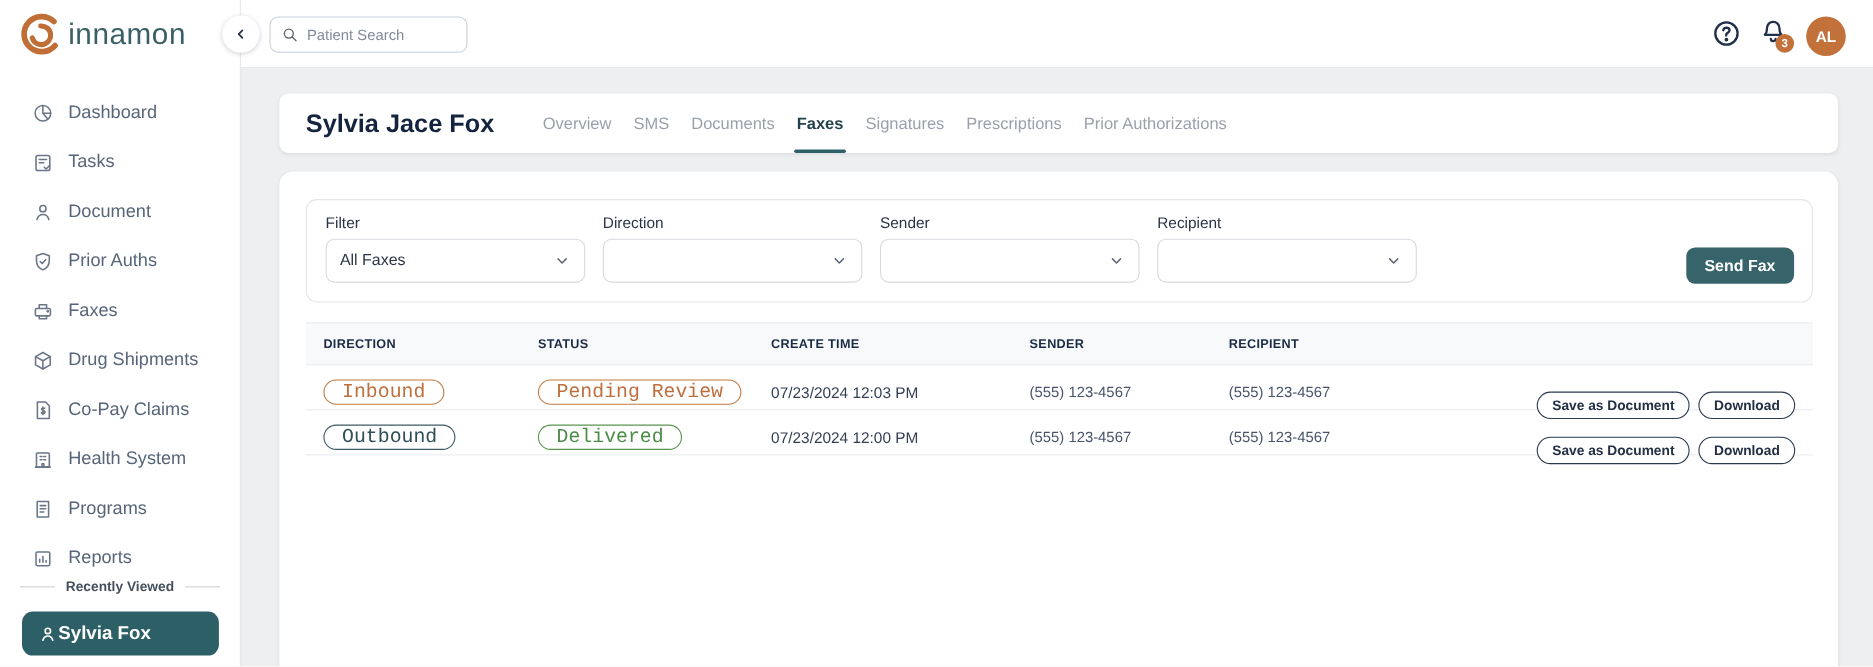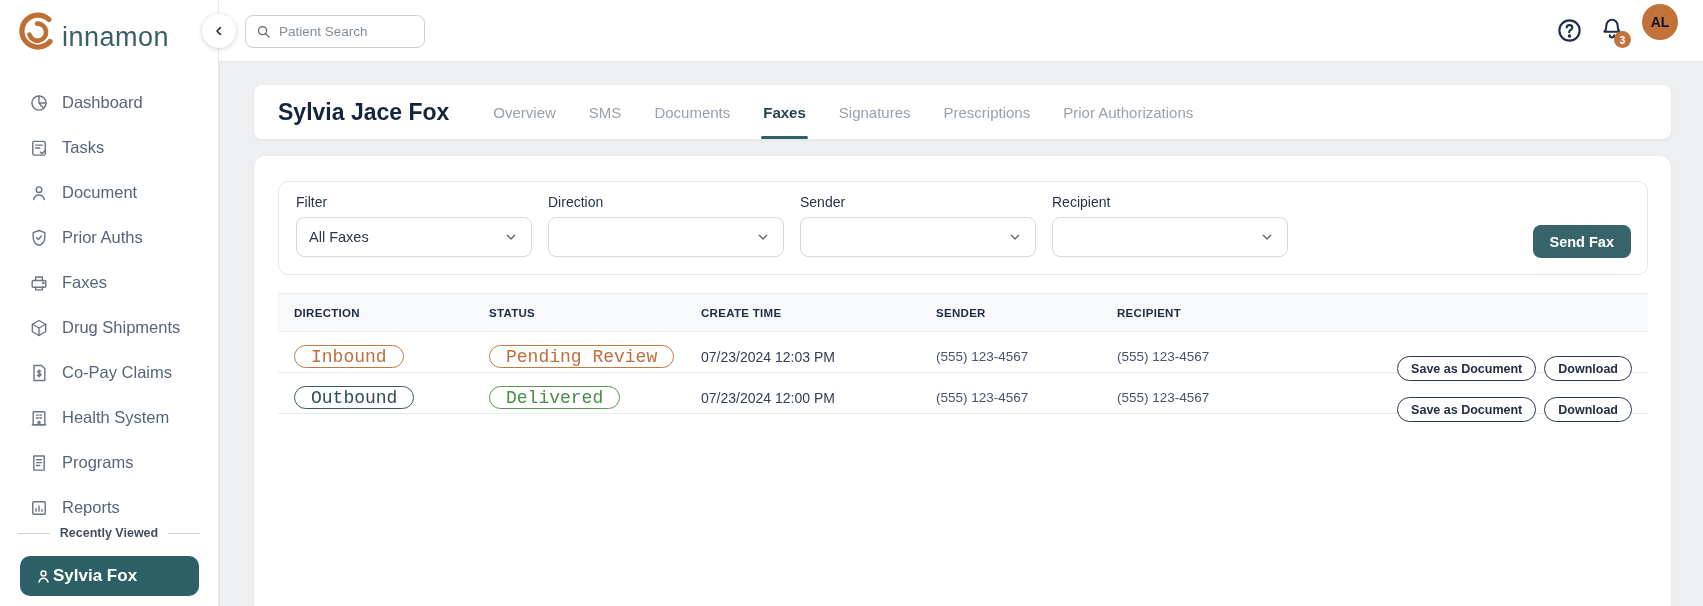--- a/index.html
+++ b/index.html
@@ -17,28 +17,28 @@
                  border-radius:8px; background:#fff; display:flex; align-items:center; padding:0 10px; z-index:3; }
   .search-wrap .sicon { width:15px; height:15px; color:#5c6570; flex:0 0 auto; margin-right:8px; }
   .search-wrap input { border:none; outline:none; width:100%; font-size:13.5px; color:#33404f;
                        font-family:inherit; background:transparent; }
   .search-wrap input::placeholder { color:#828c99; }
   .help-btn { position:absolute; left:1556px; top:17px; width:27px; height:27px; color:#20304b; cursor:pointer; }
   .bell-btn { position:absolute; left:1599px; top:16px; width:26px; height:28px; color:#20304b; cursor:pointer; }
   .bell-badge { position:absolute; left:1614px; top:31px; min-width:17px; height:17px; border-radius:50%;
                 background:#c2713b; color:#fff; font-size:10.5px; font-weight:700;
                 display:flex; align-items:center; justify-content:center; z-index:4; }
-  .avatar { position:absolute; left:1642px; top:4px; width:36px; height:36px; border-radius:50%;
-            background:#c2713b; color:#0f172a; font-size:14px; font-weight:700;
+  .avatar { position:absolute; left:1642px; top:15px; width:36px; height:36px; border-radius:50%;
+            background:#c2713b; color:#ffffff; font-size:14px; font-weight:700;
             display:flex; align-items:center; justify-content:center; cursor:pointer; z-index:3; }
 
   
   .sidebar { position:absolute; left:0; top:0; width:219px; height:606px; background:#fff;
              border-right:1px solid #e6e9ec; z-index:2; }
-  .logo { position:absolute; left:16px; top:9px; display:flex; align-items:flex-end; }
+  .logo { position:absolute; left:16px; top:9px; display:flex; align-items:center; }
   .logo-mark { width:44px; height:44px; }
   .logo-text { font-size:27px; color:#3a5f66; letter-spacing:.5px; margin-left:2px; }
   .nav { position:absolute; left:0; top:80px; width:100%; }
   .nav-item { height:45px; display:flex; align-items:center; padding-left:29px; cursor:pointer; }
   .nav-icon { width:20px; height:20px; color:#6a7687; flex:0 0 auto; }
   .nav-label { margin-left:13px; font-size:16.5px; color:#57657a; }
   .recent-divider { position:absolute; left:18px; right:18px; top:526px; display:flex; align-items:center;
                     color:#45505e; font-size:12.5px; font-weight:700; }
   .recent-divider::before, .recent-divider::after { content:""; flex:1; border-top:1px solid #ccd1d7; }
   .recent-divider span { padding:0 10px; }
@@ -48,21 +48,21 @@
   .recent-btn .picon { width:19px; height:19px; color:#fff; }
   .recent-btn .rlabel { font-size:17px; font-weight:600; color:#fff; }
 
   
   .main { position:absolute; left:219px; top:62px; right:0; bottom:0; background:#edeff1;
           border-left:1px solid #e6e9ec; padding:23px 32px 0 34px; }
   .card { background:#fff; border-radius:8px; box-shadow:0 1px 3px rgba(25,35,55,.07); }
 
   .patient-card { height:54px; display:flex; align-items:center; padding:0 24px; }
   .patient-title { font-size:23px; font-weight:700; color:#14243e; white-space:nowrap; }
-  .tabs { display:flex; gap:33px; margin-left:44px; height:100%; align-items:stretch; }
+  .tabs { display:flex; gap:20px; margin-left:44px; height:100%; align-items:stretch; }
   .tab { display:flex; align-items:center; font-size:15px; color:#9aa1ab; position:relative;
          cursor:pointer; white-space:nowrap; }
   .tab.active { color:#23424d; font-weight:700; }
   .tab .underline { display:none; }
   .tab.active .underline { display:block; position:absolute; left:-2px; right:-2px; bottom:0;
                            height:3px; background:#2d6067; border-radius:2px; }
 
   .content-card { margin-top:17px; height:460px; border-radius:12px 12px 0 0;
                   padding:25px 23px 0 24px; }
 

